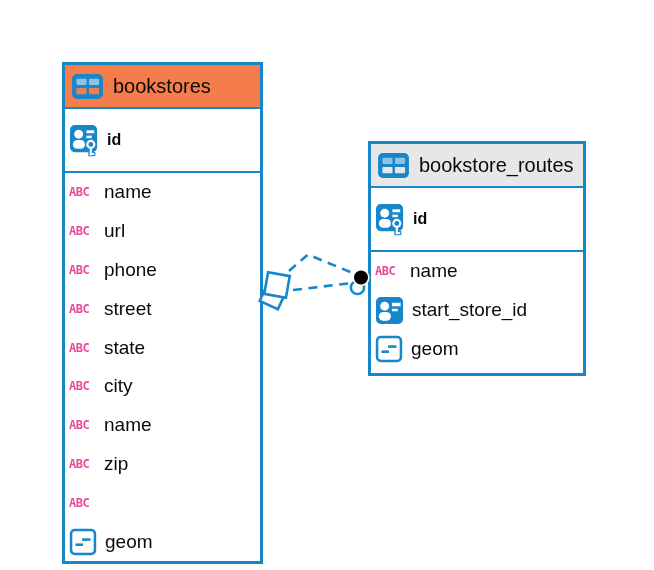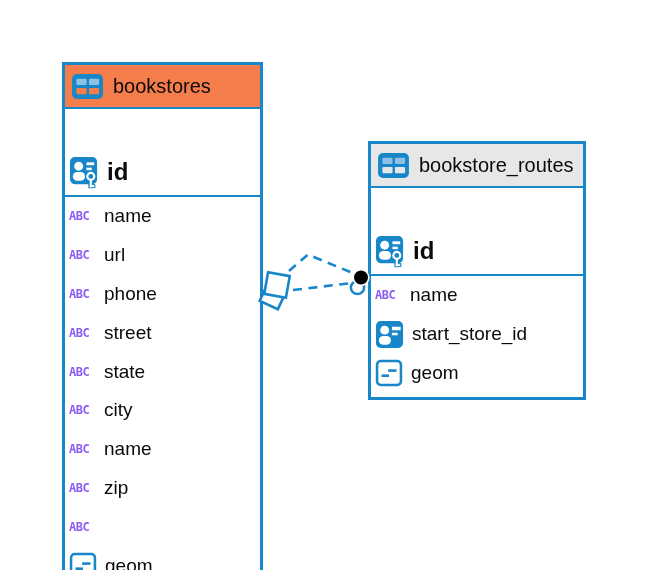--- a/index.html
+++ b/index.html
@@ -25,40 +25,39 @@
     height:42px;display:flex;align-items:center;gap:9px;
     padding:0 6px 0 6px;
     border-bottom:2px solid #1787c9;
     font-size:20px;
   }
   .bookstores .hdr{background:#f57d4b;--hdr-bg:#f57d4b;}
   .routes .hdr{background:#e7e7e7;--hdr-bg:#e7e7e7;}
 
   .pk-row{
     height:46px;display:flex;align-items:center;gap:7px;
-    padding:0 4px;
+    padding:8px 4px;
     border-bottom:2px solid #1787c9;
-    font-size:24px;font-weight:bold;
+    font-size:16px;font-weight:bold;
     background:#fff;
-    margin-top:40px;
   }
   .fields{padding:0;}
   .routes .fields{padding-bottom:5px;}
   .row{
     height:38.8px;display:flex;align-items:center;gap:8px;
     padding:0 4px;font-size:19px;background:#fff;
   }
   .col-name{white-space:nowrap;}
 
   
   .icon{display:inline-flex;align-items:center;justify-content:center;flex:0 0 auto;}
   .abc{
     width:27px;justify-content:flex-start;
     font-size:12px;font-weight:800;letter-spacing:-0.5px;
-    color:#8b5cf6;
+    color:#ec4899;
     font-family:"DejaVu Sans Mono", monospace;
   }
   svg{display:block;}
 
   
   .overlay{position:absolute;left:0;top:0;pointer-events:none;}
   .overlay [data-interactable="true"]{pointer-events:auto;}
   .dash{
     stroke:#1787c9;stroke-width:2.6;fill:none;
     stroke-dasharray:9 6.5;stroke-linecap:butt;

